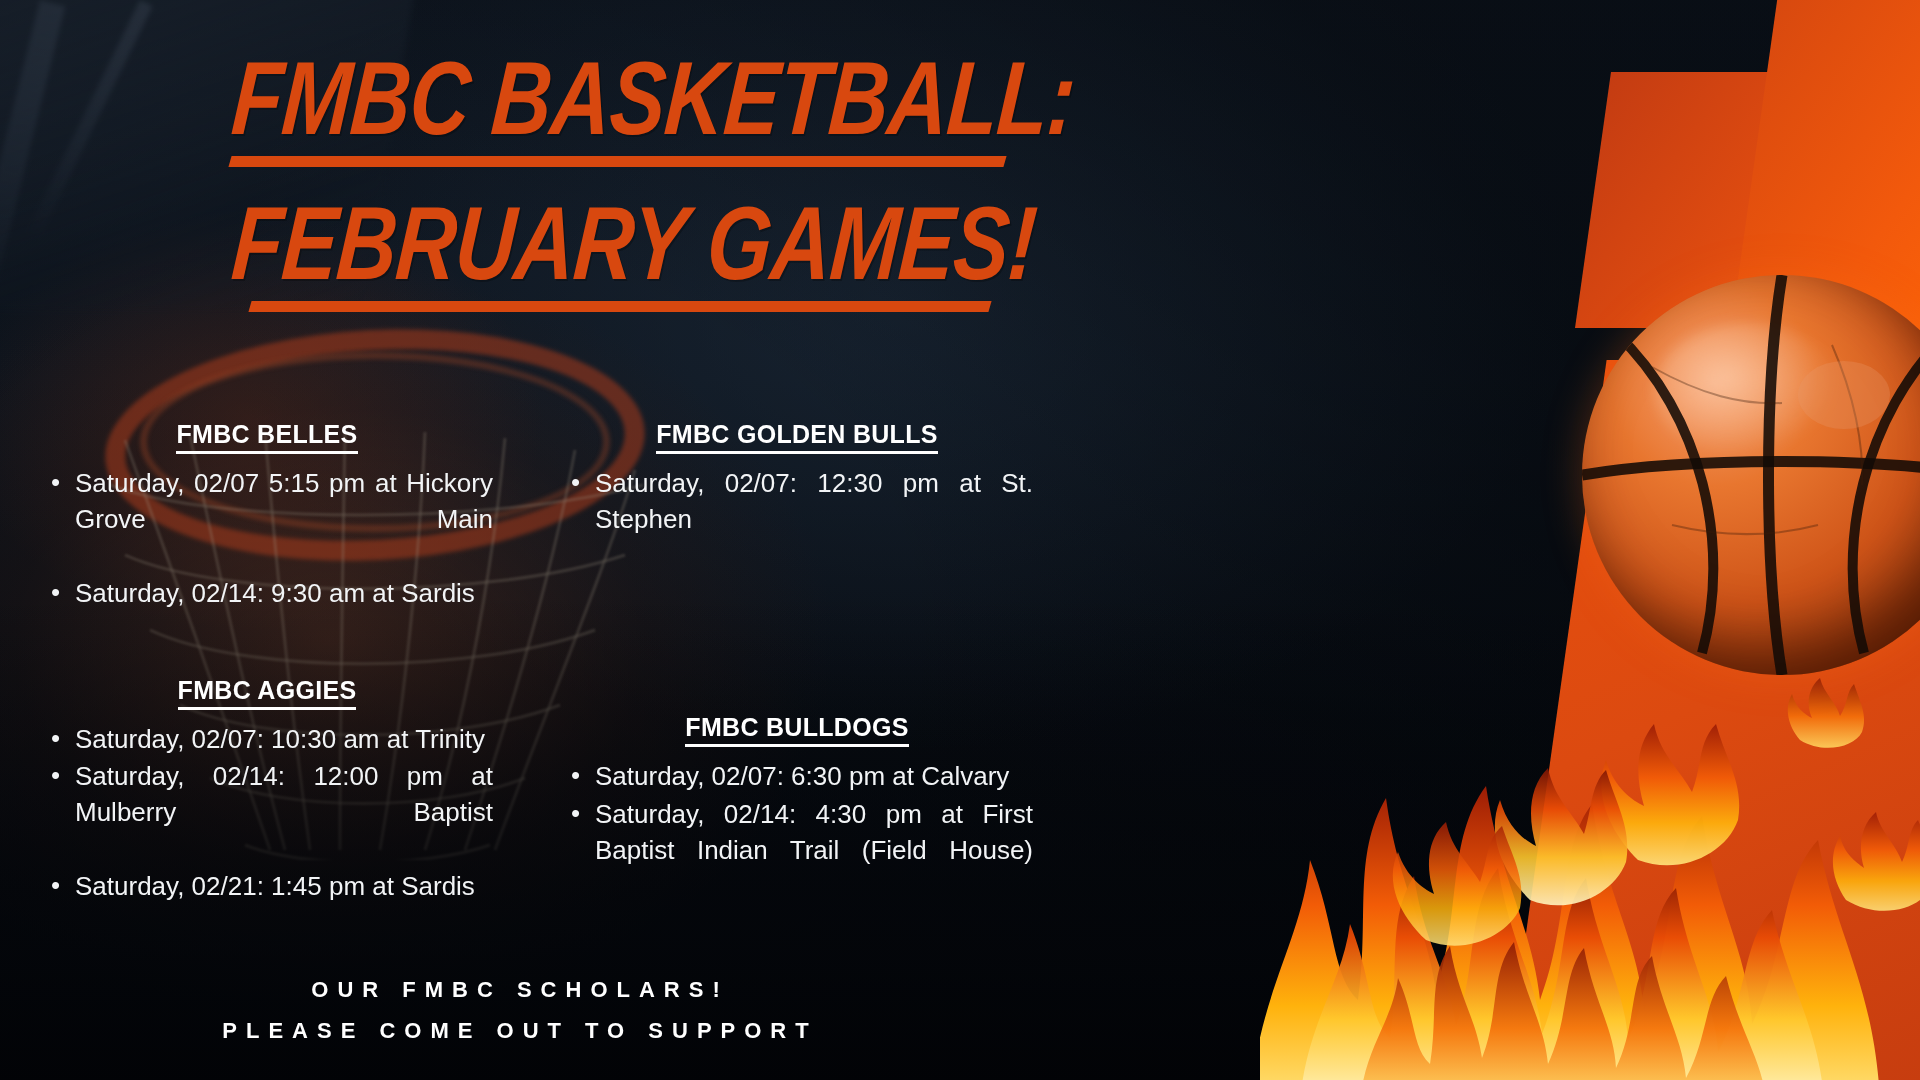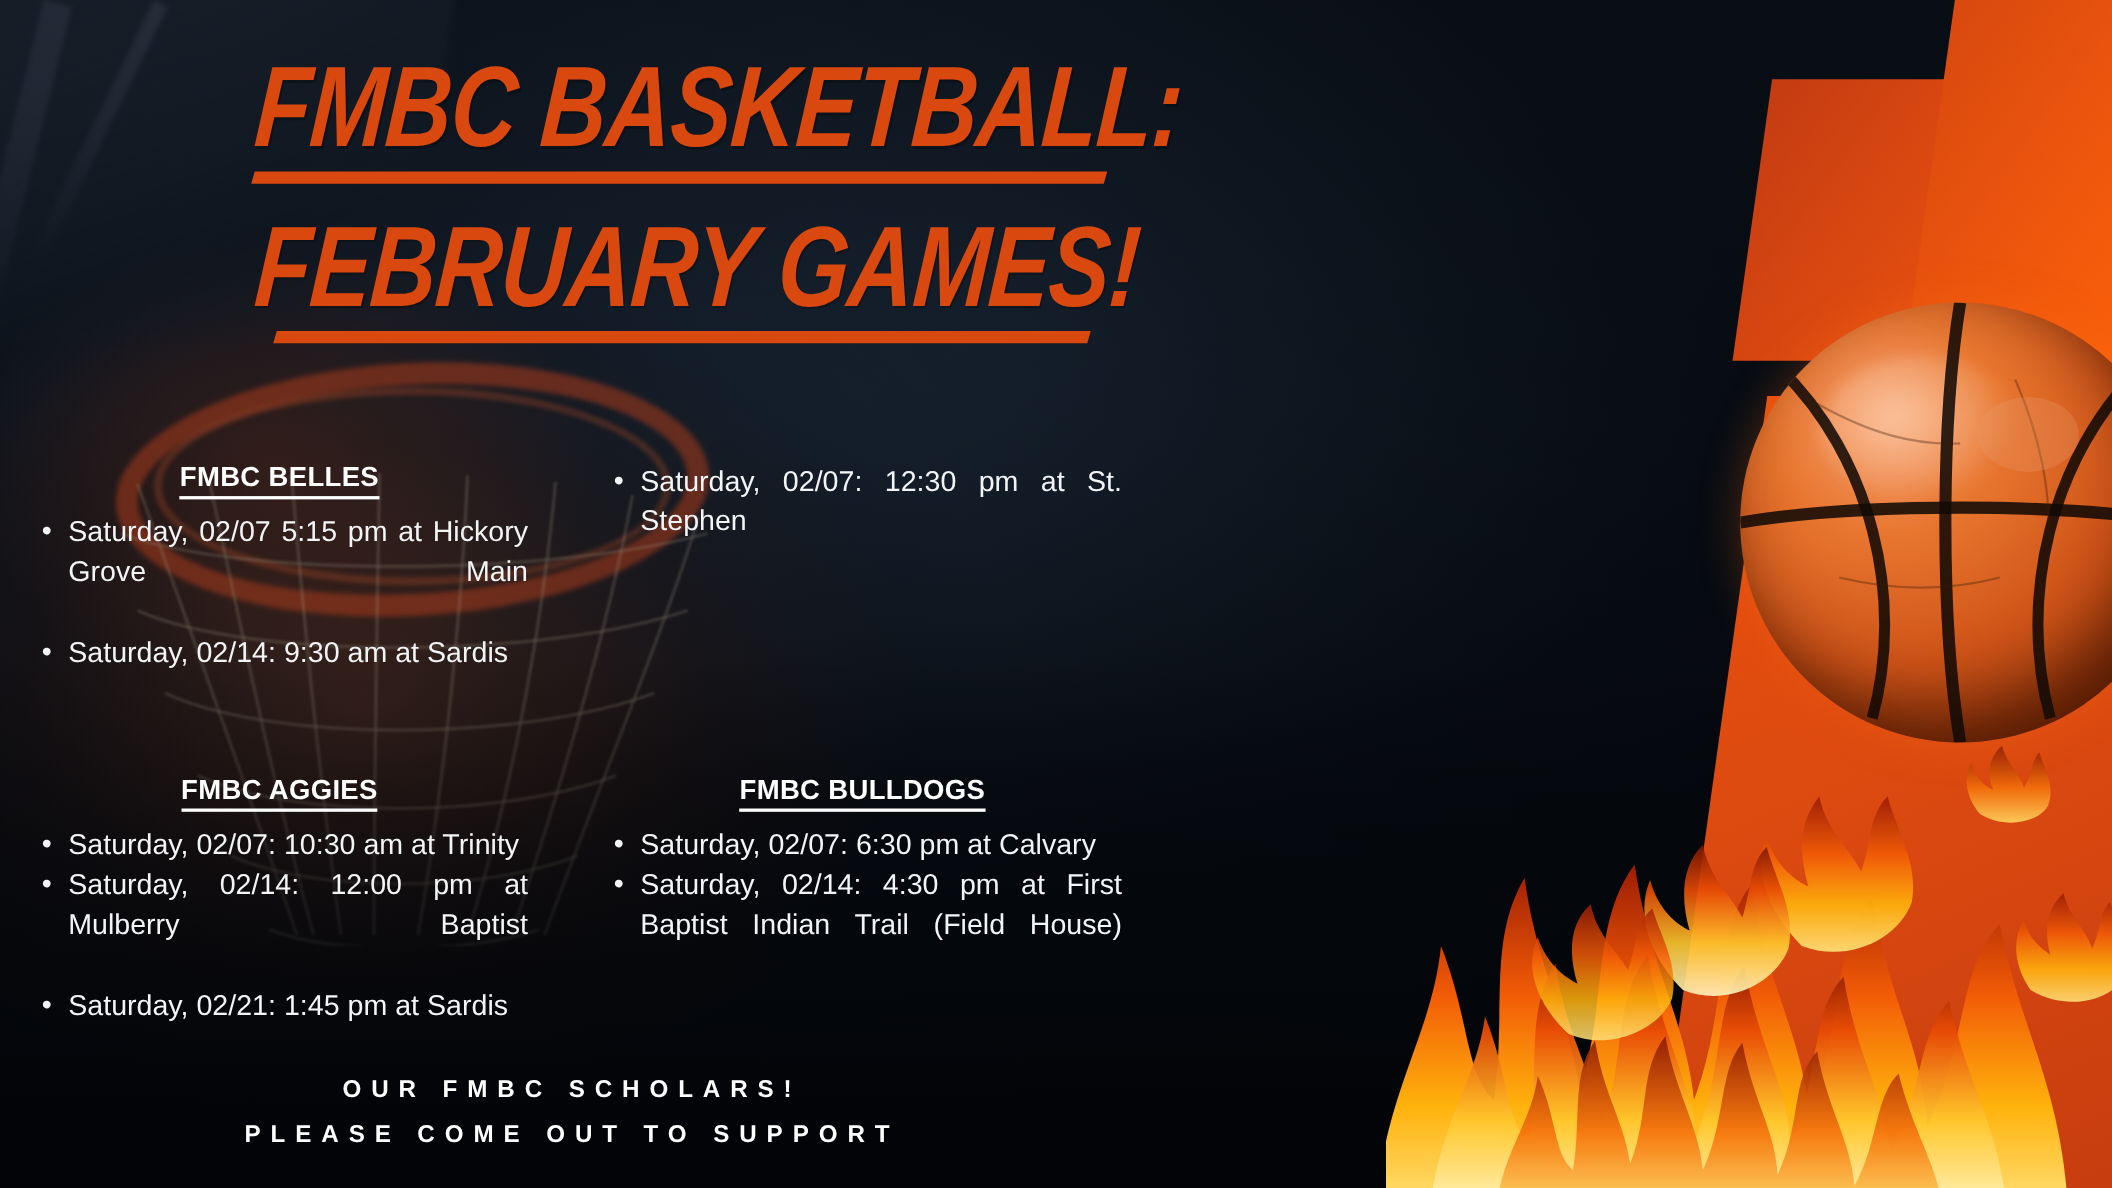--- a/index.html
+++ b/index.html
@@ -127,21 +127,21 @@
   }
   .title-underline {
     height:11px; background:#d8480f;
     transform:skewX(-16deg);
     margin-top:6px; margin-bottom:26px;
   }
   .tu1 { width:775px; margin-left:-6px; }
   .tu2 { width:740px; margin-left:14px; }
 
   
-  .schedule { position:absolute; left:0; top:420px; width:1040px; }
+  .schedule { position:absolute; left:13px; top:420px; width:1040px; }
   .sched-row { display:flex; width:100%; }
   .col { width:50%; padding:0 14px; }
   .col-left  { padding-left:28px; padding-right:40px; }
   .col-right { padding-left:28px; padding-right:20px; }
 
   .team-head {
     color:#ffffff;
     font-weight:700;
     font-size:25px;
     letter-spacing:0.3px;
@@ -165,21 +165,21 @@
     font-weight:400;
   }
   ul.games li::before {
     content:"\2022";
     position:absolute; left:10px; top:-1px;
     color:#f2f4f6; font-size:26px;
   }
   ul.games li.justify { text-align:justify; }
   ul.games li.justify::after { content:""; display:inline-block; width:100%; }
 
-  .aggies-block { margin-top:90px; }
+  .aggies-block { margin-top:62px;align-items:flex-end; }
 
   
   .footer {
     position:absolute; left:0; top:970px; width:1040px;
     text-align:center;
     color:#ffffff;
     font-weight:700;
     font-size:22px;
     letter-spacing:9px;
     line-height:1.85;
@@ -296,20 +296,23 @@
         <div class="team-head">
           <span>FMBC BELLES</span>
         </div>
         <ul class="games">
           <li class="justify">Saturday, 02/07 5:15 pm at Hickory Grove Main</li>
           <li>Saturday, 02/14: 9:30 am at  Sardis</li>
         </ul>
       </div>
 
       <div class="col col-right">
+        <div class="team-head">
+          <span>FMBC GOLDEN BULLS</span>
+        </div>
         <ul class="games">
           <li>Saturday, 02/07:  12:30  pm at St. Stephen</li>
         </ul>
       </div>
     </div>
 
     <div class="sched-row aggies-block">
       <div class="col col-left">
         <div class="team-head">
           <span>FMBC AGGIES</span>

